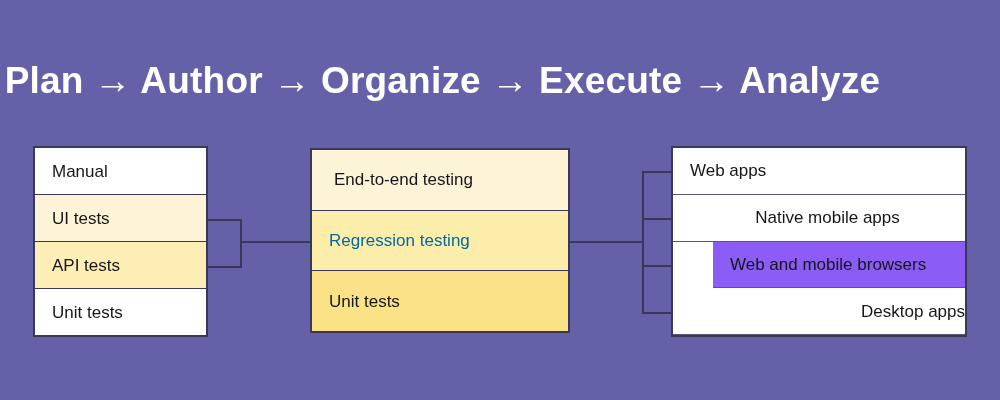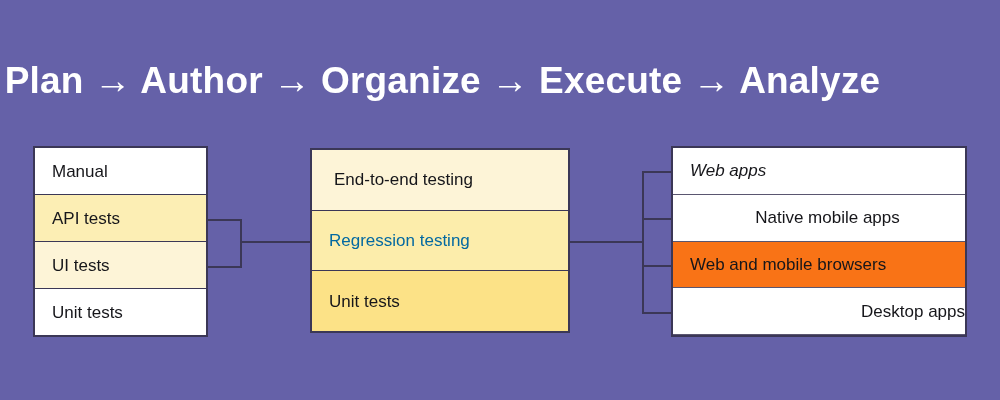--- a/index.html
+++ b/index.html
@@ -111,51 +111,51 @@
   <div class="line line-v" style="left: 642px; top: 171px; height: 142px; background: rgb(59, 55, 86);"></div>
   <div class="line line-h" style="left: 642px; top: 171px; width: 31px; background: rgb(59, 55, 86);"></div>
   <div class="line line-h" style="left: 642px; top: 218px; width: 31px; background: rgb(59, 55, 86);"></div>
   <div class="line line-h" style="left: 642px; top: 265px; width: 31px; background: rgb(59, 55, 86);"></div>
   <div class="line line-h" style="left: 642px; top: 312px; width: 31px; background: rgb(59, 55, 86);"></div>
 
   <div class="column col-left">
     <div class="row" style="background: rgb(255, 255, 255); color: rgb(22, 22, 26);">
       <span>Manual</span>
     </div>
+    <div class="row" style="background: rgb(253, 244, 215); color: rgb(22, 22, 26);">
+      <span>UI tests</span>
+    </div>
     <div class="row" style="background: rgb(252, 238, 180); color: rgb(22, 22, 26);">
       <span>API tests</span>
-    </div>
-    <div class="row" style="background: rgb(253, 244, 215); color: rgb(22, 22, 26);">
-      <span>UI tests</span>
     </div>
     <div class="row" style="background: rgb(255, 255, 255); color: rgb(22, 22, 26);">
       <span>Unit tests</span>
     </div>
   </div>
 
   <div class="column col-mid">
     <div class="row" style="background: rgb(253, 244, 215); color: rgb(22, 22, 26); padding-left: 22px;">
       <span>End-to-end testing</span>
     </div>
     <div class="row" style="background: rgb(252, 237, 171); color: #0369a1;">
       <span>Regression testing</span>
     </div>
     <div class="row" style="background: rgb(252, 226, 135); color: rgb(22, 22, 26);">
       <span>Unit tests</span>
     </div>
   </div>
 
   <div class="column col-right">
-    <div class="row" style="background: rgb(255, 255, 255); color: rgb(22, 22, 26); font-style: italic;">
+    <div class="row" style="background: rgb(255, 255, 255); color: rgb(22, 22, 26);">
       <span>Web apps</span>
     </div>
     <div class="row" style="background: rgb(255, 255, 255); color: rgb(22, 22, 26); justify-content: center;">
       <span>Native mobile apps</span>
     </div>
-    <div class="row" style="background: #f97316; color: rgb(22, 22, 26);">
+    <div class="row" style="background: #8b5cf6; color: rgb(22, 22, 26); margin-left: 40px;">
       <span>Web and mobile browsers</span>
     </div>
     <div class="row" style="background: rgb(255, 255, 255); color: rgb(22, 22, 26); justify-content: flex-end;">
       <span>Desktop apps</span>
     </div>
   </div>
 
 </div>
 
 </body></html>

